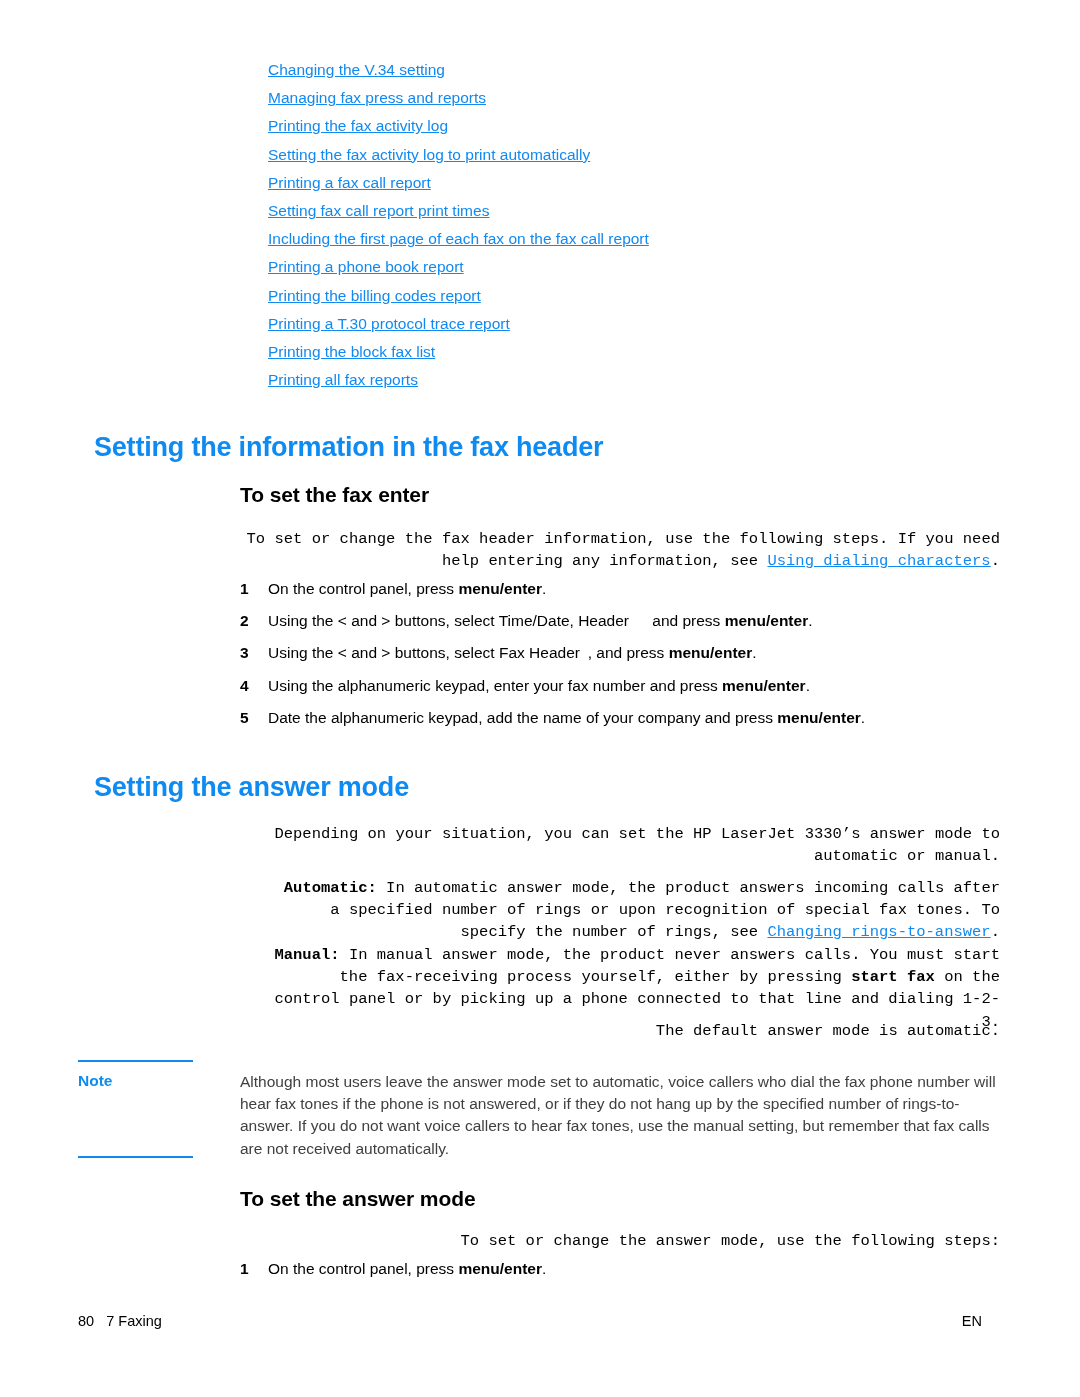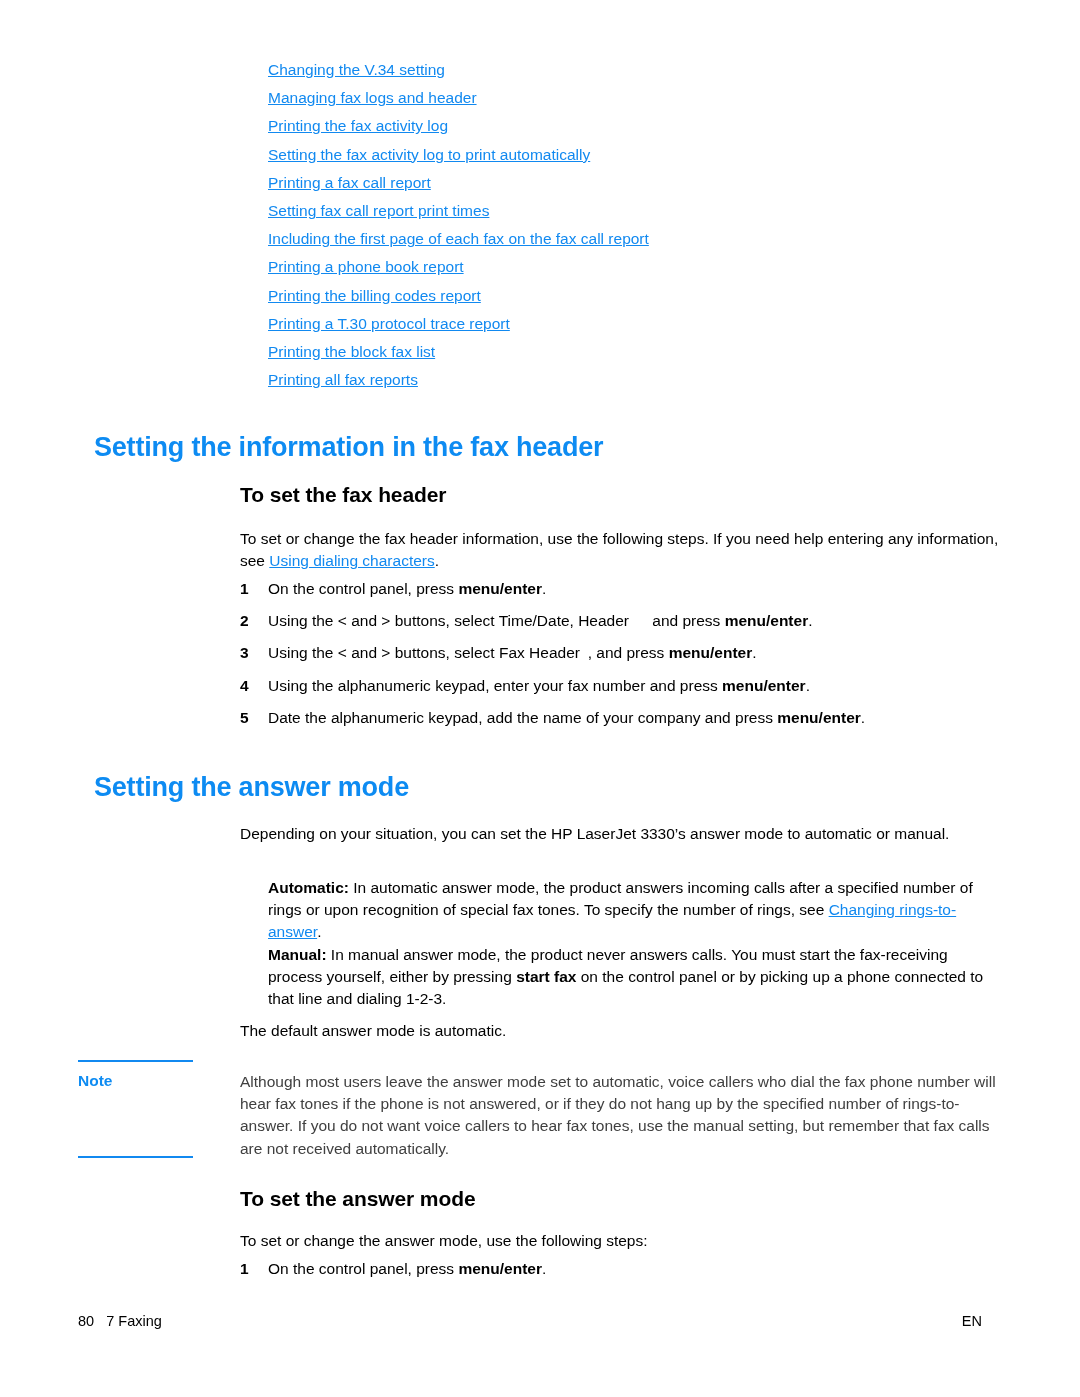--- a/index.html
+++ b/index.html
@@ -71,21 +71,22 @@
 
   
   .body-para {
     position: absolute;
     left: 240px;
     width: 760px;
     font-size: 15.5px;
     line-height: 22.2px;
     color: #000000;
     margin: 0;
-    text-align: left;
+    text-align: right;
+    font-family: Liberation Mono, monospace;
   }
   .body-para.indented {
     left: 268px;
     width: 732px;
   }
 
   #para-fax-header-intro { top: 528px; }
   #para-answer-intro { top: 823px; }
   #para-automatic { top: 877px; }
   #para-manual { top: 944px; }
@@ -181,36 +182,36 @@
   .footer-left { white-space: pre; }
   .footer-right { }
 </style>
 </head>
 <body>
 
 <div class="page">
 
   <nav class="toc" id="toc-list">
       <a class="toc-link">Changing the V.34 setting</a>
-      <a class="toc-link">Managing fax logs and header</a>
+      <a class="toc-link">Managing fax press and reports</a>
       <a class="toc-link">Printing the fax activity log</a>
       <a class="toc-link">Setting the fax activity log to print automatically</a>
       <a class="toc-link">Printing a fax call report</a>
       <a class="toc-link">Setting fax call report print times</a>
       <a class="toc-link">Including the first page of each fax on the fax call report</a>
       <a class="toc-link">Printing a phone book report</a>
       <a class="toc-link">Printing the billing codes report</a>
       <a class="toc-link">Printing a T.30 protocol trace report</a>
       <a class="toc-link">Printing the block fax list</a>
       <a class="toc-link">Printing all fax reports</a>
     </nav>
 
   <h1 class="chapter-heading" id="heading-fax-header">Setting the information in the fax header</h1>
 
-  <h2 class="sub-heading" id="subheading-set-fax-header">To set the fax header</h2>
+  <h2 class="sub-heading" id="subheading-set-fax-header">To set the fax enter</h2>
 
   <p class="body-para" id="para-fax-header-intro">
     <span>To set or change the fax header information, use the following steps. If you need help entering any information, see </span><a class="inline-link">Using dialing characters</a><span>.</span>
   </p>
 
   <ol class="steps" id="steps-fax-header">
       <li class="step"><span class="step-num">1</span><span><span>On the control panel, press </span><span class="bold">menu/enter</span><span>.</span></span></li>
       <li class="step"><span class="step-num">2</span><span><span>Using the &lt; and &gt; buttons, select Time/Date, Header  and press </span><span class="bold">menu/enter</span><span>.</span></span></li>
       <li class="step"><span class="step-num">3</span><span><span>Using the &lt; and &gt; buttons, select Fax Header , and press </span><span class="bold">menu/enter</span><span>.</span></span></li>
       <li class="step"><span class="step-num">4</span><span><span>Using the alphanumeric keypad, enter your fax number and press </span><span class="bold">menu/enter</span><span>.</span></span></li>

